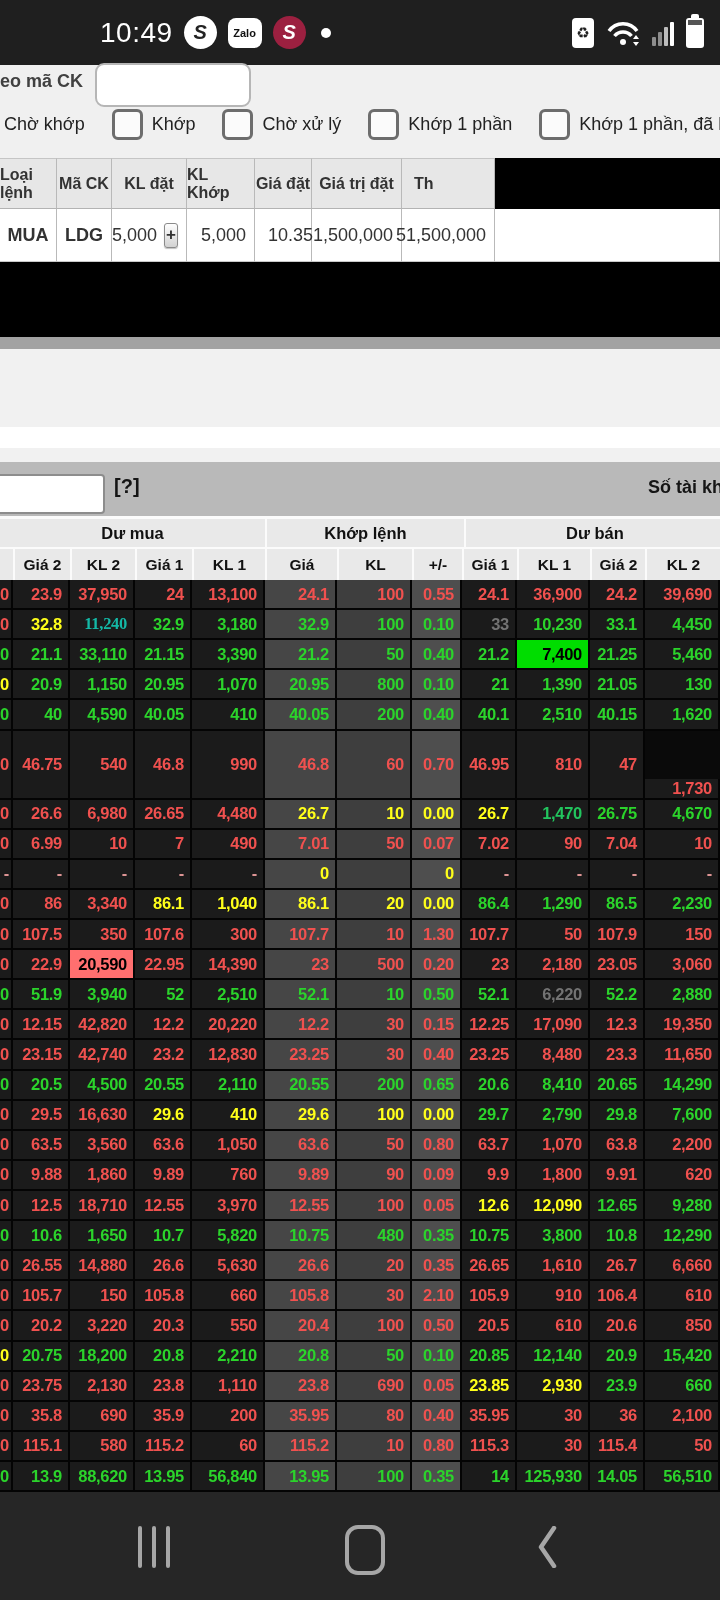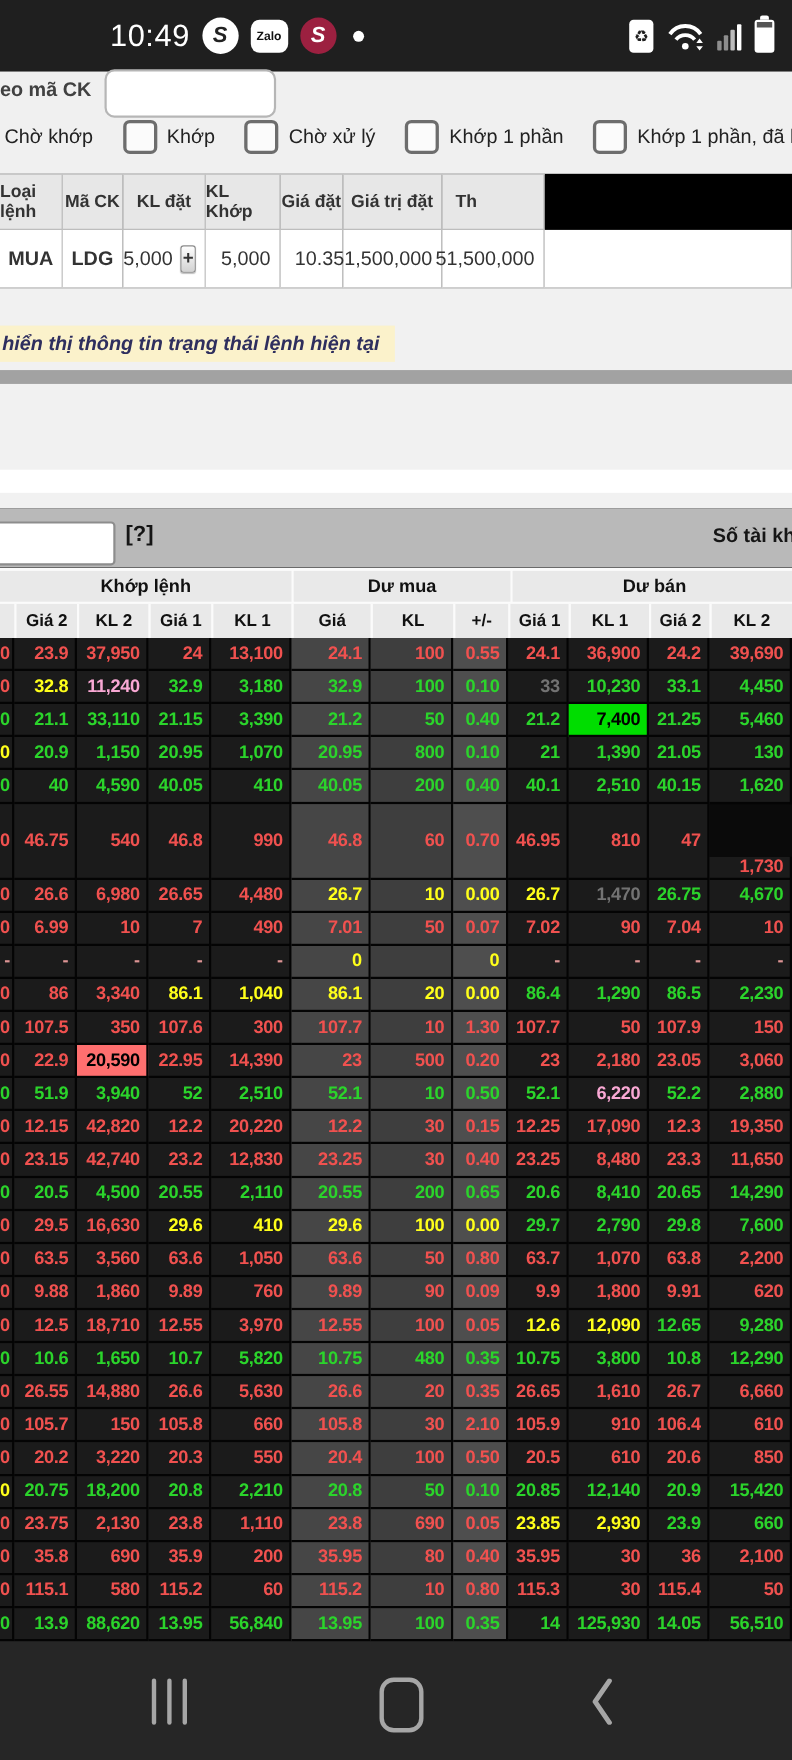--- a/index.html
+++ b/index.html
@@ -170,39 +170,36 @@
         <span class="plus-btn">+</span>
       </div>
       <div class="ocell">5,000</div>
       <div class="ocell">10.3</div>
       <div class="ocell">51,500,000</div>
       <div class="ocell">51,500,000</div>
       <div class="ocell"></div>
     </div>
   </div>
 
-  <div class="gap-block">
-    <span class="notice-text">hiển thị thông tin trạng thái lệnh hiện tại</span>
-  </div>
   <div class="divider"></div>
   <div class="mid">
     <div class="white-band"></div>
   </div>
 
   <div class="toolbar">
     <div class="toolbar-input"></div>
     <span class="help">[?]</span>
     <span class="account">Số tài kh</span>
   </div>
 
   <div class="board">
     <div class="board-head">
       <div class="group-row">
+        <div class="group-cell">Dư mua</div>
         <div class="group-cell">Khớp lệnh</div>
-        <div class="group-cell">Dư mua</div>
         <div class="group-cell">Dư bán</div>
       </div>
       <div class="sub-row">
         <div class="sub-cell"></div>
         <div class="sub-cell">Giá 2</div>
         <div class="sub-cell">KL 2</div>
         <div class="sub-cell">Giá 1</div>
         <div class="sub-cell">KL 1</div>
         <div class="sub-cell">Giá</div>
         <div class="sub-cell">KL</div>
@@ -224,21 +221,21 @@
           <div class="bcell c6" style="color: rgb(240, 81, 79);">100</div>
           <div class="bcell c7" style="color: rgb(240, 81, 79);">0.55</div>
           <div class="bcell c8" style="color: rgb(240, 81, 79);">24.1</div>
           <div class="bcell c9" style="color: rgb(240, 81, 79);">36,900</div>
           <div class="bcell c10" style="color: rgb(240, 81, 79);">24.2</div>
           <div class="bcell c11" style="color: rgb(240, 81, 79);">39,690</div>
         </div>
         <div class="brow">
           <div class="bcell c0" style="color: rgb(240, 81, 79);">0</div>
           <div class="bcell c1" style="color: rgb(255, 255, 26);">32.8</div>
-          <div class="bcell c2" style="color: #f9a8d4;">11,240</div>
+          <div class="bcell c2" style="color: #14b8a6; font-family: Liberation Serif, serif;">11,240</div>
           <div class="bcell c3" style="color: rgb(43, 212, 43);">32.9</div>
           <div class="bcell c4" style="color: rgb(43, 212, 43);">3,180</div>
           <div class="bcell c5" style="color: rgb(43, 212, 43);">32.9</div>
           <div class="bcell c6" style="color: rgb(43, 212, 43);">100</div>
           <div class="bcell c7" style="color: rgb(43, 212, 43);">0.10</div>
           <div class="bcell c8" style="color: #737373;">33</div>
           <div class="bcell c9" style="color: rgb(43, 212, 43);">10,230</div>
           <div class="bcell c10" style="color: rgb(43, 212, 43);">33.1</div>
           <div class="bcell c11" style="color: rgb(43, 212, 43);">4,450</div>
         </div>
@@ -301,21 +298,21 @@
         <div class="brow">
           <div class="bcell c0" style="color: rgb(240, 81, 79);">0</div>
           <div class="bcell c1" style="color: rgb(240, 81, 79);">26.6</div>
           <div class="bcell c2" style="color: rgb(240, 81, 79);">6,980</div>
           <div class="bcell c3" style="color: rgb(240, 81, 79);">26.65</div>
           <div class="bcell c4" style="color: rgb(240, 81, 79);">4,480</div>
           <div class="bcell c5" style="color: rgb(255, 255, 26);">26.7</div>
           <div class="bcell c6" style="color: rgb(255, 255, 26);">10</div>
           <div class="bcell c7" style="color: rgb(255, 255, 26);">0.00</div>
           <div class="bcell c8" style="color: rgb(255, 255, 26);">26.7</div>
-          <div class="bcell c9" style="color: #737373; padding-left: 16px;">1,470</div>
+          <div class="bcell c9" style="color: #22c55e; padding-left: 16px;">1,470</div>
           <div class="bcell c10" style="color: rgb(43, 212, 43);">26.75</div>
           <div class="bcell c11" style="color: rgb(43, 212, 43);">4,670</div>
         </div>
         <div class="brow">
           <div class="bcell c0" style="color: rgb(240, 81, 79);">0</div>
           <div class="bcell c1" style="color: rgb(240, 81, 79);">6.99</div>
           <div class="bcell c2" style="color: rgb(240, 81, 79);">10</div>
           <div class="bcell c3" style="color: rgb(240, 81, 79);">7</div>
           <div class="bcell c4" style="color: rgb(240, 81, 79);">490</div>
           <div class="bcell c5" style="color: rgb(240, 81, 79);">7.01</div>
@@ -385,21 +382,21 @@
         <div class="brow">
           <div class="bcell c0" style="color: rgb(43, 212, 43);">0</div>
           <div class="bcell c1" style="color: rgb(43, 212, 43);">51.9</div>
           <div class="bcell c2" style="color: rgb(43, 212, 43);">3,940</div>
           <div class="bcell c3" style="color: rgb(43, 212, 43);">52</div>
           <div class="bcell c4" style="color: rgb(43, 212, 43);">2,510</div>
           <div class="bcell c5" style="color: rgb(43, 212, 43);">52.1</div>
           <div class="bcell c6" style="color: rgb(43, 212, 43);">10</div>
           <div class="bcell c7" style="color: rgb(43, 212, 43);">0.50</div>
           <div class="bcell c8" style="color: rgb(43, 212, 43);">52.1</div>
-          <div class="bcell c9" style="color: #f9a8d4;">6,220</div>
+          <div class="bcell c9" style="color: #737373;">6,220</div>
           <div class="bcell c10" style="color: rgb(43, 212, 43);">52.2</div>
           <div class="bcell c11" style="color: rgb(43, 212, 43);">2,880</div>
         </div>
         <div class="brow">
           <div class="bcell c0" style="color: rgb(240, 81, 79);">0</div>
           <div class="bcell c1" style="color: rgb(240, 81, 79);">12.15</div>
           <div class="bcell c2" style="color: rgb(240, 81, 79);">42,820</div>
           <div class="bcell c3" style="color: rgb(240, 81, 79);">12.2</div>
           <div class="bcell c4" style="color: rgb(240, 81, 79);">20,220</div>
           <div class="bcell c5" style="color: rgb(240, 81, 79);">12.2</div>

